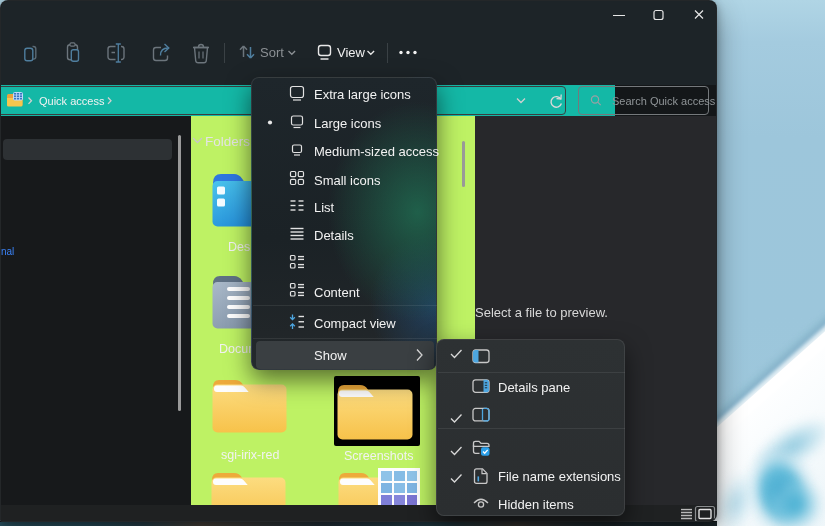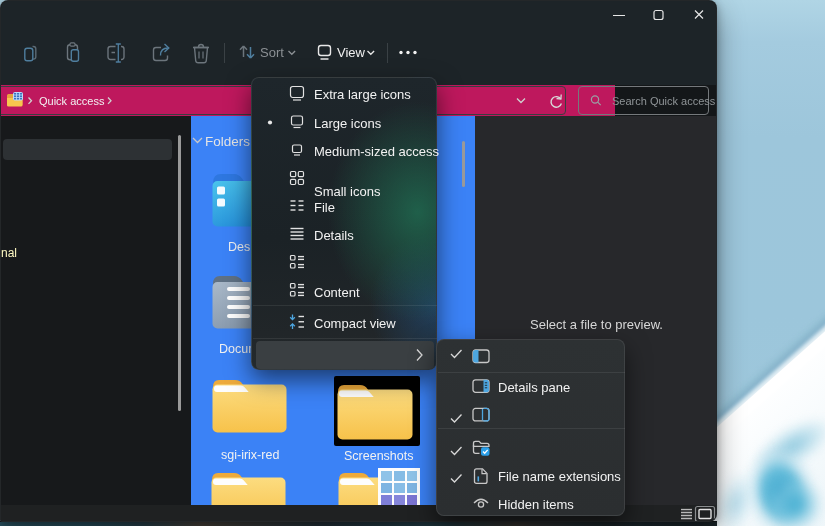--- a/index.html
+++ b/index.html
@@ -30,32 +30,32 @@
 #botstrip { left:0px; top:521px; width:717px; height:5px;
   background: linear-gradient(90deg, #2c5766 0%, #28505f 12%, #29424d 20%, #4a443c 28%, #3a3b3a 34%, #23313a 45%, #223c46 55%, #2b4a56 62%, #494641 72%, #2f3c42 80%, #1d2a31 90%, #1a2428 100%);
   border-top:1px solid #101314; }
 #topline { left:100px; top:0px; width:480px; height:1px; background:rgba(70,120,150,0.55); }
 
 #win { left:0; top:0; width:717px; height:522px; border-radius:8px 8px 8px 2px; background:#141719;
   box-shadow: 0 10px 28px rgba(0,0,0,0.38), 0 2px 8px rgba(0,0,0,0.3); overflow:hidden;
   border:1px solid rgba(255,255,255,0.07);padding-left:17px; }
 #chrome { left:0; top:0; width:717px; height:84px; background:#1d2428; }
 
-#addr { left:0; top:84px; width:614px; height:31px; background:#be185d; }
+#addr { left:0; top:84px; width:614px; height:31px; background:#14b8a6; }
 #addrbox { position:absolute; left:-8px; top:1px; width:573px; height:29px; border:1px solid #3a3e40; border-radius:4px; }
 #srchbox { position:absolute; left:577px; top:1px; width:131px; height:29px; border:1px solid #75797c; border-radius:4px; }
 
 #nav { left:0; top:115px; width:190px; height:389px; background:#17191b; }
 #navsel { position:absolute; left:2px; top:23px; width:169px; height:21px; background:#2d3134; border-radius:4px; }
-#navtext { position:absolute; left:0px; top:130px; color:#fef9c3; font-size:12px;text-align:center; }
+#navtext { position:absolute; left:0px; top:130px; color:#3b82f6; font-size:10px;text-align:center; }
 #navscroll { left:177px; top:134px; width:3px; height:276px; background:#9a9a9a; border-radius:2px; }
-#files { left:190px; top:115px; width:284px; height:389px; background:#3b82f6; overflow:hidden; }
+#files { left:190px; top:115px; width:284px; height:389px; background:#bef264; overflow:hidden; }
 #filescroll { left:461px; top:140px; width:3px; height:46px; background:#9a9a9a; border-radius:2px; }
 #preview { left:474px; top:115px; width:243px; height:389px; background:#27282b; }
-#prevtext { position:absolute; left:0; top:201px; width:243px; text-align:center; color:#d8d8d8; font-size:13px; }
+#prevtext { position:absolute; left:0; top:189px; width:243px; text-align:left; color:#d8d8d8; font-size:13px; }
 #status { left:0; top:504px; width:717px; height:18px; background:#1f2122; }
 
 #menu1 { left:251px; top:77px; width:186px; height:293px; border-radius:8px;
   border:1px solid rgba(255,255,255,0.09);
   background:
     radial-gradient(118px 145px at 90% 46%, rgba(32,106,80,0.85), rgba(32,106,80,0) 76%),
     radial-gradient(90px 100px at 100% 78%, rgba(34,86,138,0.55), rgba(34,86,138,0) 74%),
     linear-gradient(180deg, #1e262b 0%, #1b2226 55%, #212629 88%, #242a2d 100%);
   box-shadow: 0 10px 24px rgba(0,0,0,0.55); z-index:5; }
 .m1row { position:absolute; left:0; width:186px; height:28px;text-decoration:underline; }
@@ -356,37 +356,40 @@
   </svg>
   <div class="m1row" style="top:2.4px">
       <div class="m1txt">Extra large icons</div>
     </div>
   <div class="m1row" style="top:30.5px">
       <div class="m1txt">Large icons</div>
     </div>
   <div class="m1row" style="top:58.7px">
       <div class="m1txt">Medium-sized access</div>
     </div>
-  <div class="m1row" style="top:99px">
+  <div class="m1row" style="top:88px">
       <div class="m1txt">Small icons</div>
     </div>
   <div class="m1row" style="top:115.1px">
-      <div class="m1txt">File</div>
+      <div class="m1txt">List</div>
     </div>
   <div class="m1row" style="top:143.3px">
       <div class="m1txt">Details</div>
     </div>
   <div class="m1row" style="top:199.7px">
       <div class="m1txt">Content</div>
     </div>
   <div class="m1sep" style="top:227px"></div>
   <div class="m1row" style="top:231px">
       <div class="m1txt">Compact view</div>
     </div>
   <div class="m1sep" style="top:259.5px"></div>
+  <div class="m1row" style="top:263px">
+      <div class="m1txt">Show</div>
+    </div>
 </div>
 
 <div class="abs" id="menu2">
   <svg class="abs" style="left:0;top:0" width="189" height="177" viewBox="0 0 189 177">
     <g fill="none" stroke="#d8d8d8" stroke-width="1.3">
       <path d="M14 17 l3.5 3.5 7-7.5" transform="translate(0,-3)"></path>
       <path d="M14 17 l3.5 3.5 7-7.5" transform="translate(0,61.5)"></path>
       <path d="M14 17 l3.5 3.5 7-7.5" transform="translate(0,94)"></path>
       <path d="M14 17 l3.5 3.5 7-7.5" transform="translate(0,121.5)"></path>
     </g>

